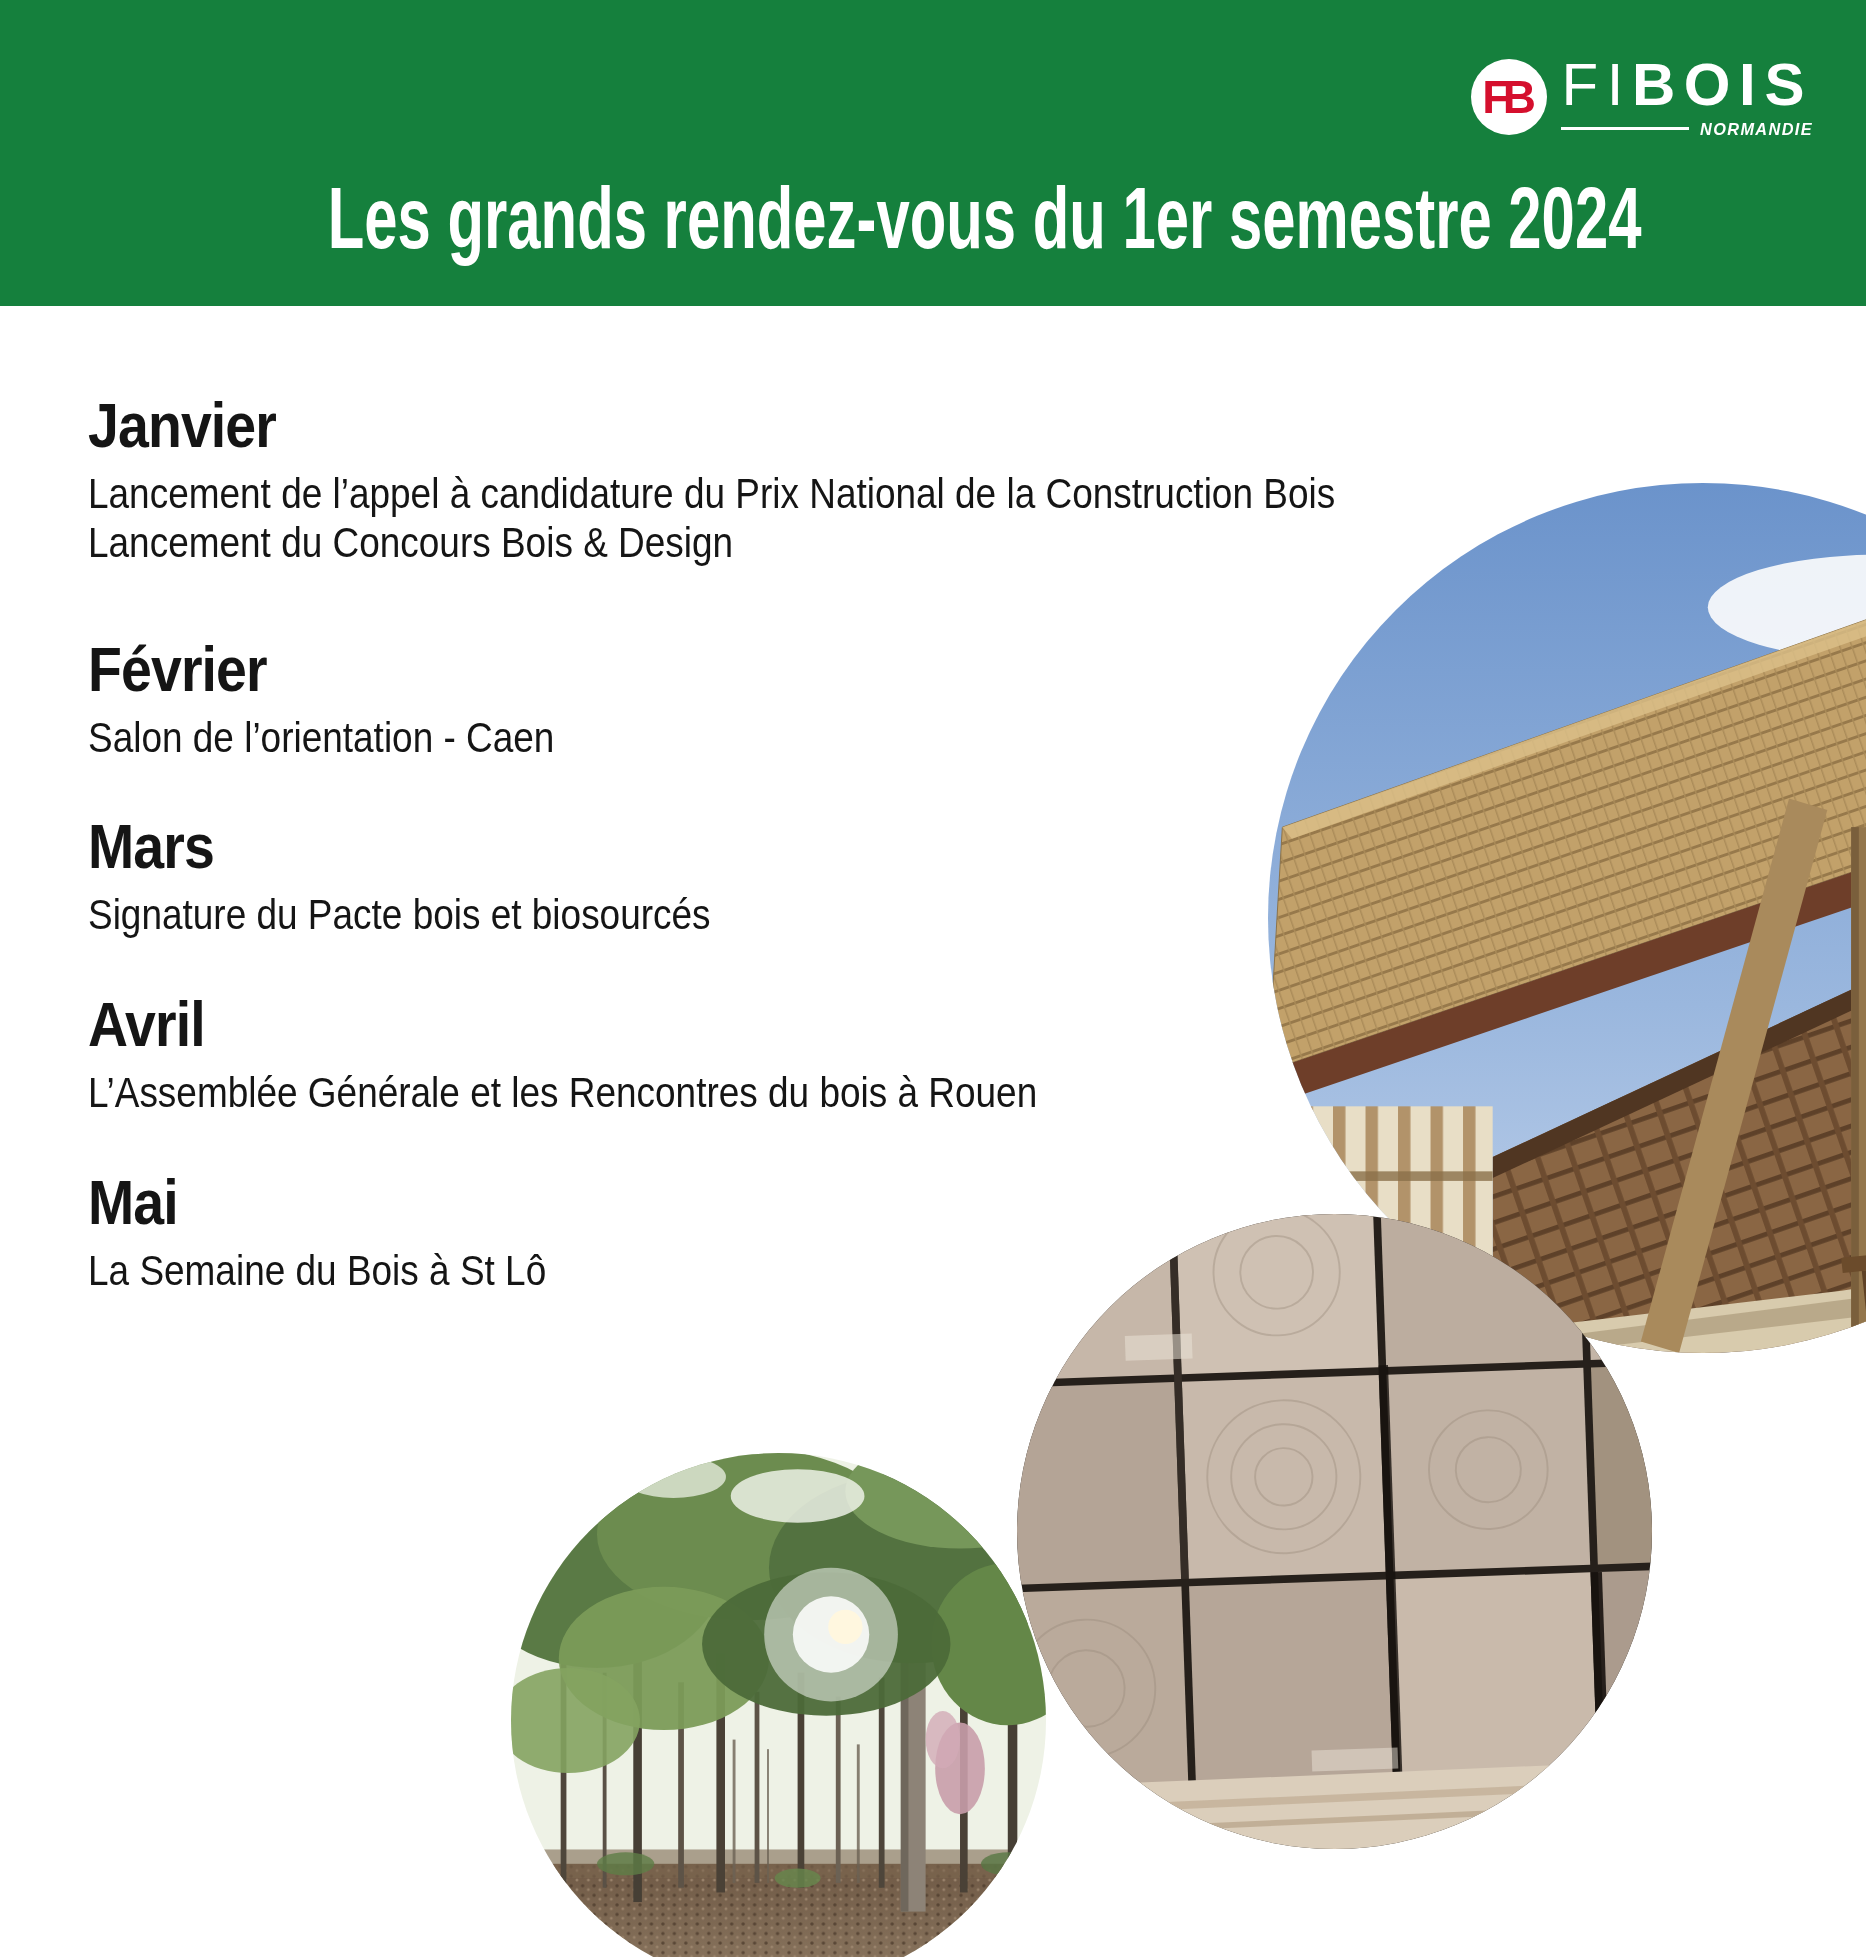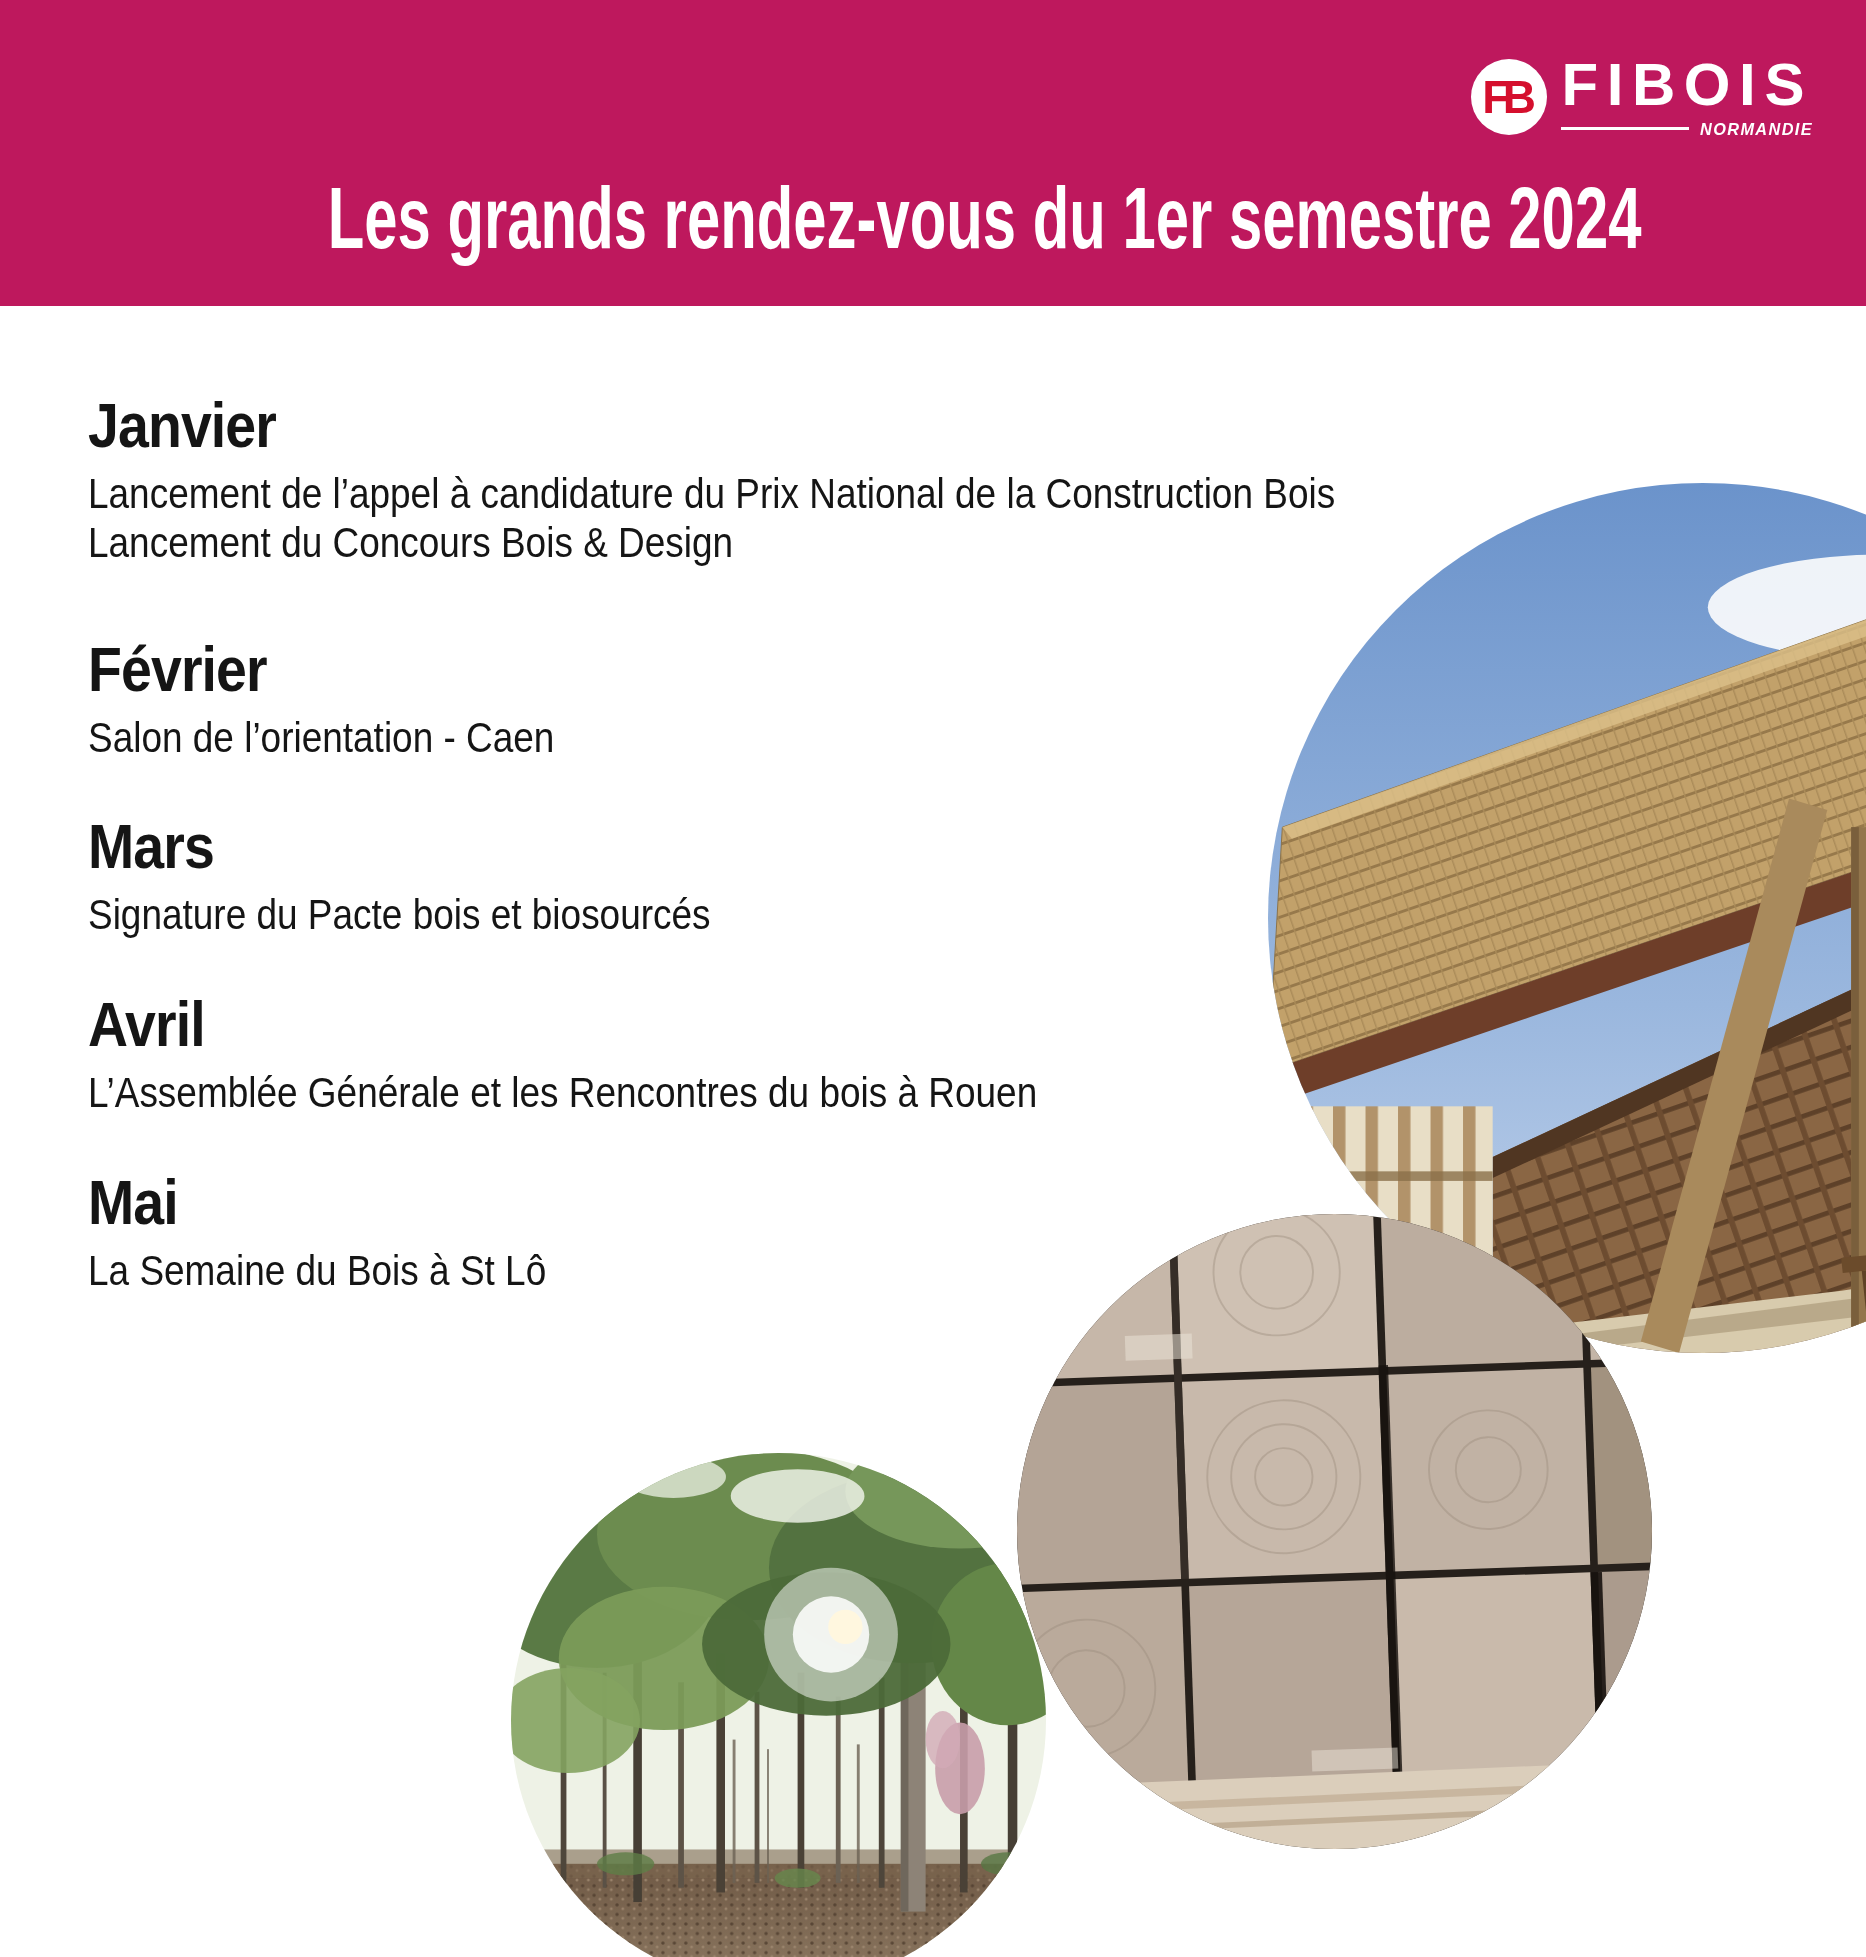--- a/index.html
+++ b/index.html
@@ -1,35 +1,35 @@
 <!DOCTYPE html>
 <html><head>
 <meta charset="utf-8">
 <style>
   html,body{margin:0;padding:0;}
   body{
     width:1867px;height:1958px;position:relative;overflow:hidden;
     background:#ffffff;font-family:"Liberation Sans",sans-serif;color:#151515;
   }
   
-  .band{position:absolute;top:0;left:0;width:100%;height:306px;background:#be185d;z-index:4;}
+  .band{position:absolute;top:0;left:0;width:100%;height:306px;background:#15803d;z-index:4;}
   .band h1{
     position:absolute;top:174px;left:29px;width:100%;margin:0;text-align:center;
     font-size:88px;font-weight:700;color:#ffffff;line-height:1;
     transform:scaleX(.68);white-space:nowrap;
   }
   
   .logo{position:absolute;top:55px;right:54px;display:flex;gap:14.3px;color:#ffffff;align-items:flex-start;}
   .logo-circle{
     width:76px;height:76px;margin-top:3.8px;border-radius:50%;background:#ffffff;
     display:flex;align-items:center;justify-content:center;
   }
   .fb{font-size:46px;font-weight:700;letter-spacing:-7.6px;color:#d50f2d;padding-right:7.6px;line-height:1;}
   .logo-word{font-size:60px;line-height:1;letter-spacing:8.6px;white-space:nowrap;}
-  .fi{font-weight:700;text-align:center;}
+  .fi{font-weight:400;text-align:center;}
   .bois{font-weight:800;}
   .logo-sub{margin-top:5.7px;display:flex;align-items:center;gap:11.5px;font-style:italic;}
   .rule{height:2.9px;background:#ffffff;flex:1;}
   .region{font-size:16.3px;font-weight:700;letter-spacing:1.4px;line-height:1;}
   
   main{position:absolute;inset:0;z-index:5;text-decoration:underline;}
   .month{position:absolute;left:88px;}
   .month h2{
     font-size:63px;font-weight:700;margin:0 0 13.4px;line-height:1;letter-spacing:-1px;
     transform:scaleX(.88);transform-origin:0 0;white-space:nowrap;

